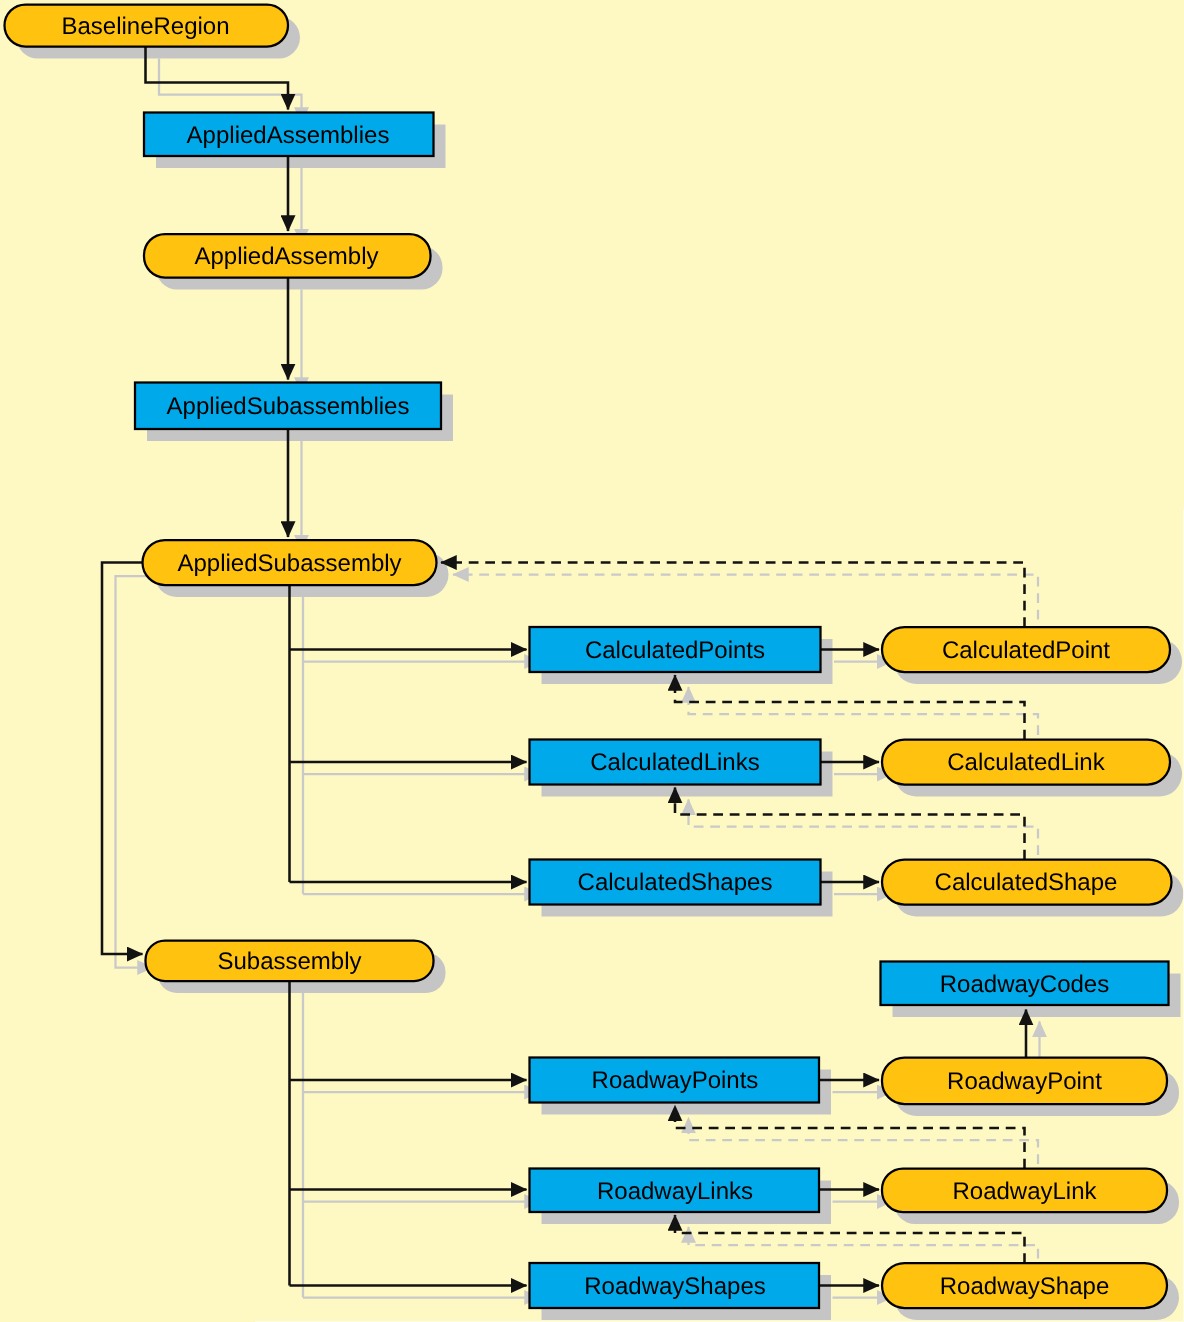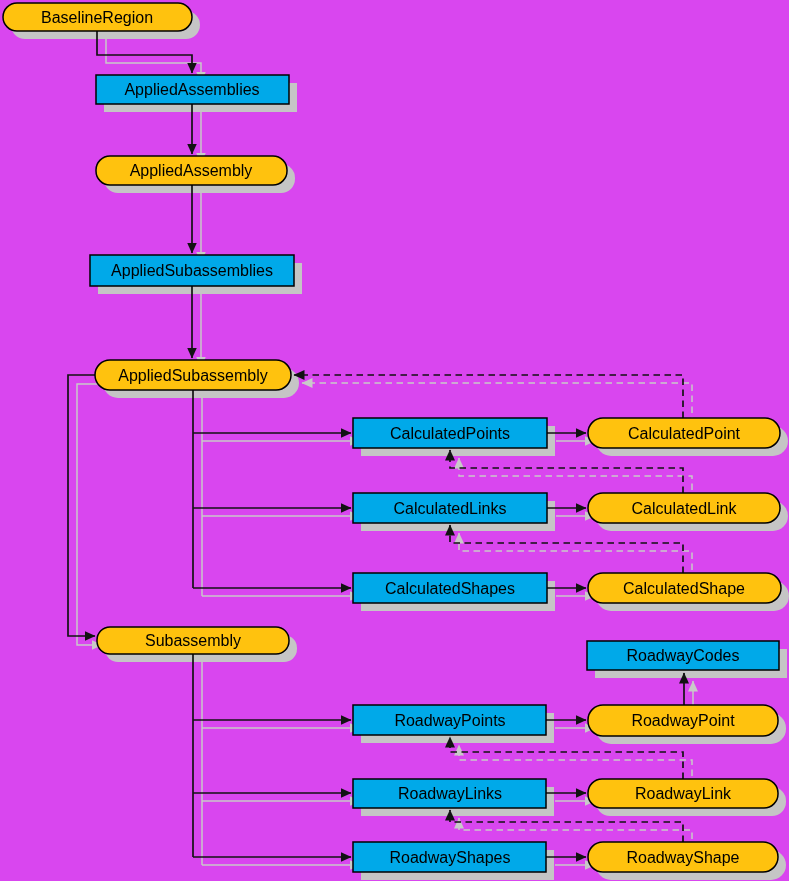--- a/index.html
+++ b/index.html
@@ -1,16 +1,16 @@
 <!DOCTYPE html>
 <html><head>
 <meta charset="utf-8">
 <style>
   html,body{margin:0;padding:0;background:#ffffff;}
-  .stage{width:789px;height:881px;position:relative;background:#d946ef;}
+  .stage{width:789px;height:881px;position:relative;background:#fef9c3;}
   svg{display:block;}
   svg text{
     font-family:"Liberation Sans", sans-serif;
     font-size:16px;
     text-anchor:middle;
     fill:#000000;
   }
   .shape-shadow{fill:#C5C5C5;stroke:none;}
   .edge{fill:none;stroke:#121212;stroke-width:1.7px;}
   .edge.dashed{stroke-dasharray:6.5 4.5;}

